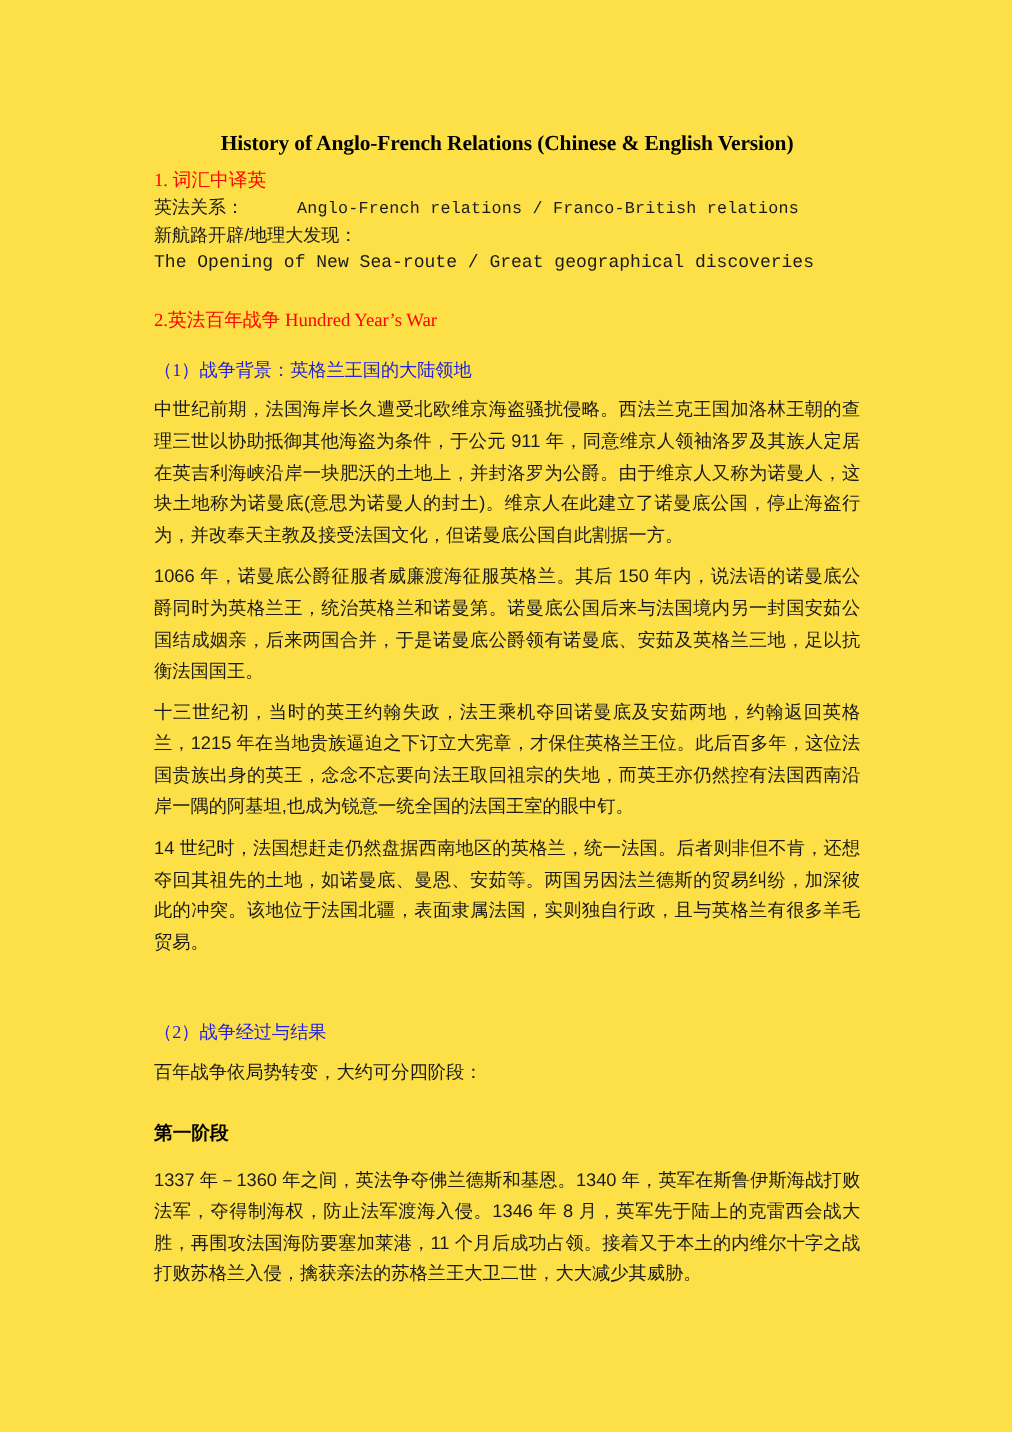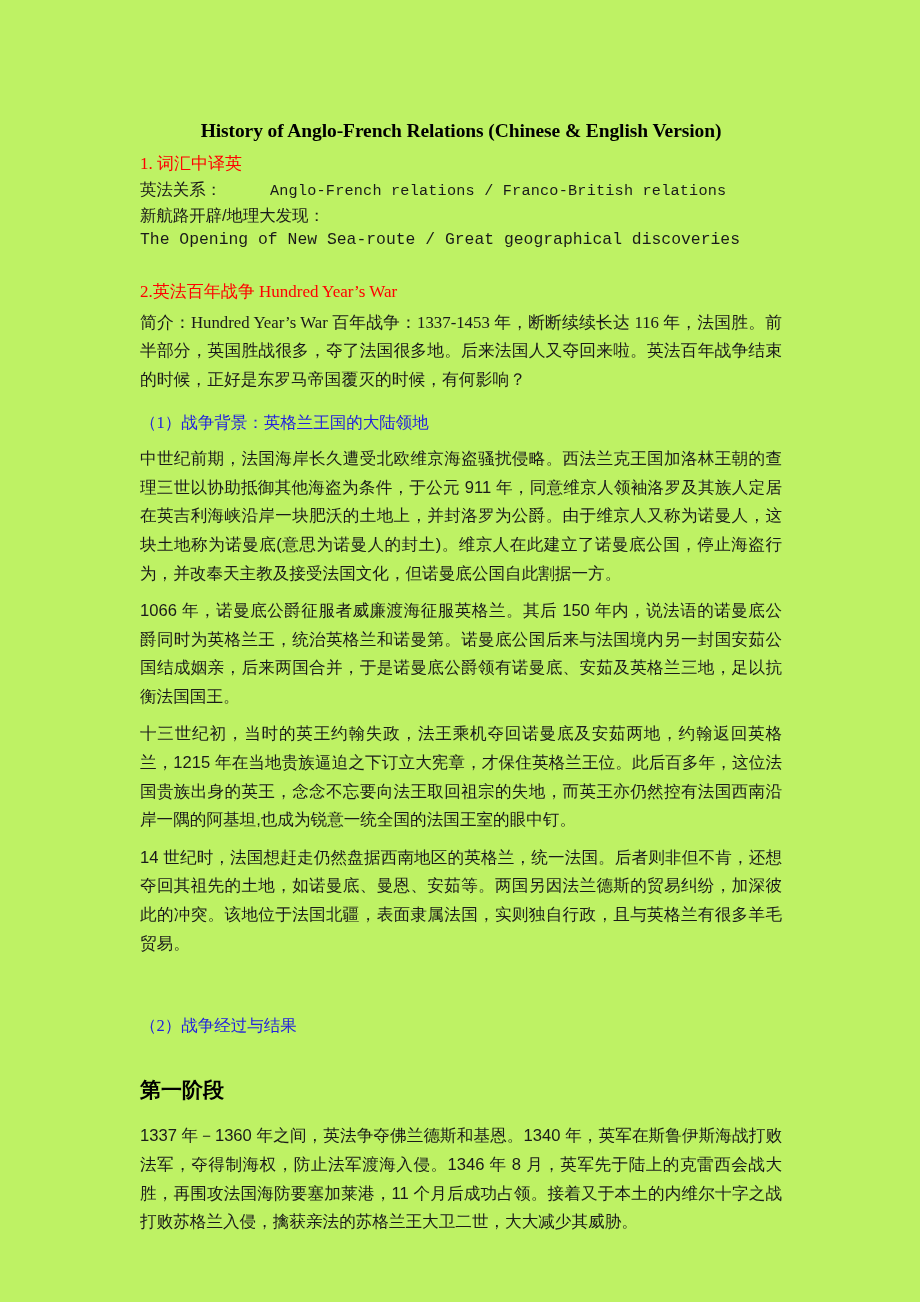--- a/index.html
+++ b/index.html
@@ -12,21 +12,21 @@
     height: 1302px;
     position: relative;
     font-family: "Liberation Serif", "DejaVu Serif", serif;
     -webkit-font-smoothing: antialiased;
   }
   .page {
     position: absolute;
     left: 0; top: 0;
     width: 920px;
     height: 1302px;
-    background: #bef264;
+    background: #fde047;
     overflow: hidden;
   }
   .content {
     position: absolute;
     left: 140px;
     top: 118px;
     width: 642px;
   }
 
   
@@ -91,21 +91,21 @@
   }
   .line-cjk {
     font-family: "Liberation Sans", "DejaVu Sans", sans-serif;
     font-size: 16.4px;
     color: #1a1a1a;
     line-height: 24.5px;
   }
   .sub-head-bold {
     font-family: Liberation Serif, serif;
     font-weight: bold;
-    font-size: 21px;
+    font-size: 17px;
     color: #000000;
     line-height: 1.4;
     margin: 0;
   }
 
   .gap-xs { height: 4px; }
   .gap-s  { height: 9px; }
   .gap-m  { height: 17px; }
   .gap-l  { height: 28px; }
   .gap-xxl{ height: 56px; }
@@ -146,21 +146,20 @@
       <div class="line-serif-en">The Opening of New Sea-route / Great geographical discoveries</div>
     </div>
 
     <div class="gap-l"></div>
 
     <div>
       <p class="sec-red">2.英法百年战争  Hundred Year’s War</p>
 
       <div class="gap-xs"></div>
 
-      <p class="intro-line">简介：Hundred Year’s War  百年战争：1337-1453 年，断断续续长达 116 年，法国胜。前半部分，英国胜战很多，夺了法国很多地。后来法国人又夺回来啦。英法百年战争结束的时候，正好是东罗马帝国覆灭的时候，有何影响？</p>
 
       <div class="gap-m"></div>
 
       <div>
         <p class="sec-blue">（1）战争背景：英格兰王国的大陆领地</p>
 
         <div class="gap-s"></div>
 
         <p class="body-cjk">中世纪前期，法国海岸长久遭受北欧维京海盗骚扰侵略。西法兰克王国加洛林王朝的查理三世以协助抵御其他海盗为条件，于公元 911 年，同意维京人领袖洛罗及其族人定居在英吉利海峡沿岸一块肥沃的土地上，并封洛罗为公爵。由于维京人又称为诺曼人，这块土地称为诺曼底(意思为诺曼人的封土)。维京人在此建立了诺曼底公国，停止海盗行为，并改奉天主教及接受法国文化，但诺曼底公国自此割据一方。</p>
         <div class="gap-s"></div>
@@ -174,20 +173,21 @@
         <p class="body-cjk">14 世纪时，法国想赶走仍然盘据西南地区的英格兰，统一法国。后者则非但不肯，还想夺回其祖先的土地，如诺曼底、曼恩、安茹等。两国另因法兰德斯的贸易纠纷，加深彼此的冲突。该地位于法国北疆，表面隶属法国，实则独自行政，且与英格兰有很多羊毛贸易。</p>
       </div>
 
       <div class="gap-xxl"></div>
 
       <div>
         <p class="sec-blue">（2）战争经过与结果</p>
 
         <div class="gap-s"></div>
 
+        <p class="body-cjk">百年战争依局势转变，大约可分四阶段：</p>
 
         <div class="gap-l"></div>
 
         <p class="sub-head-bold">第一阶段</p>
 
         <div class="gap-m"></div>
 
         <p class="body-cjk">1337 年－1360 年之间，英法争夺佛兰德斯和基恩。1340 年，英军在斯鲁伊斯海战打败法军，夺得制海权，防止法军渡海入侵。1346 年 8 月，英军先于陆上的克雷西会战大胜，再围攻法国海防要塞加莱港，11 个月后成功占领。接着又于本土的内维尔十字之战打败苏格兰入侵，擒获亲法的苏格兰王大卫二世，大大减少其威胁。</p>
       </div>
     </div>

